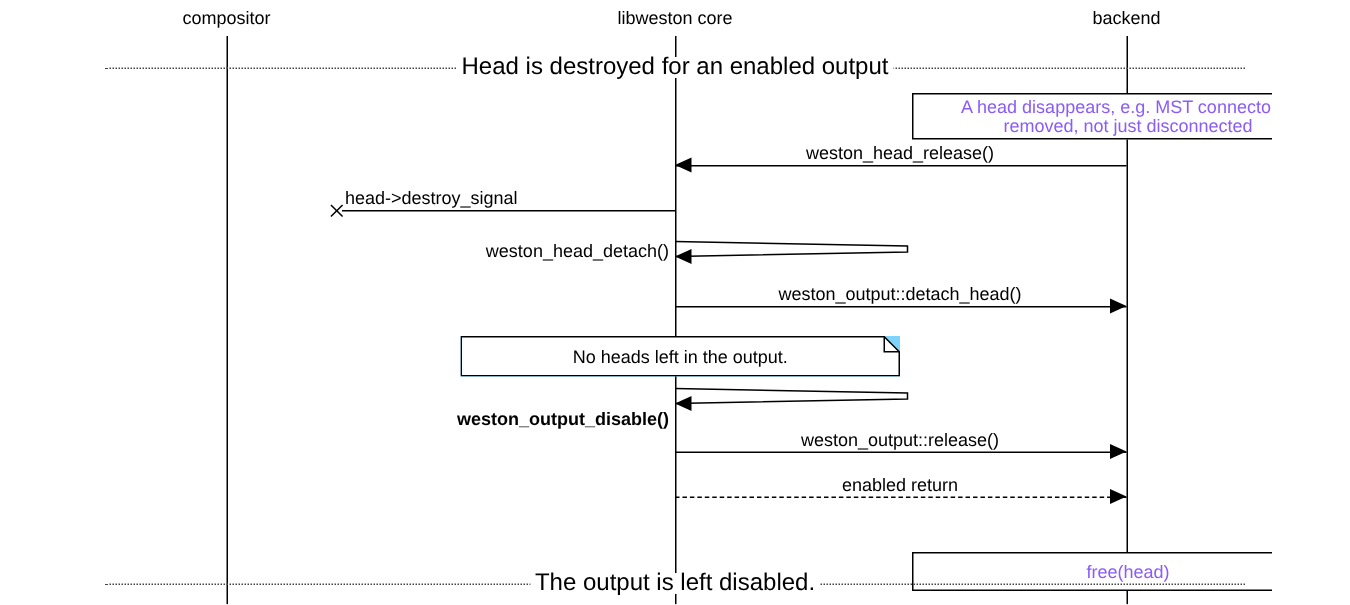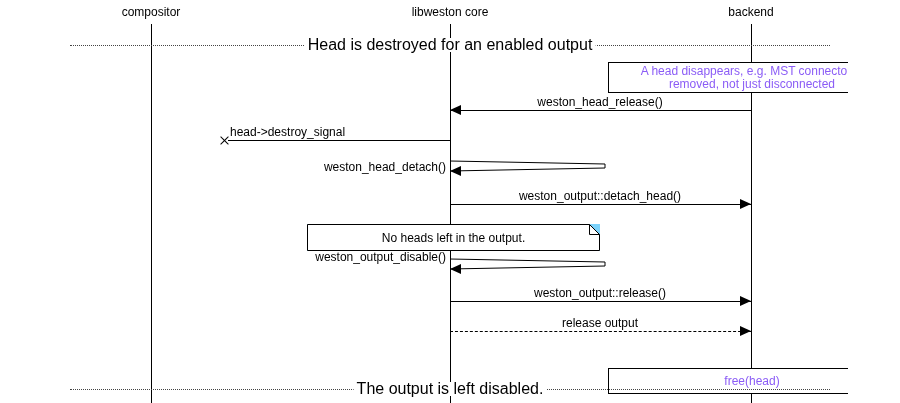--- a/index.html
+++ b/index.html
@@ -198,29 +198,29 @@
     </svg>
     <span class="note-text">No heads left in the output.</span>
   </div>
 
   <div class="selfcall" style="left:450px; top:256px;">
     <svg width="170" height="22" viewBox="0 0 170 22">
       <polyline points="0,3 155,6 155,10 0,13" fill="none" stroke="#000" stroke-width="1"></polyline>
     </svg>
   </div>
   <div class="arrowhead left" style="left:450px; top:264px;"></div>
-  <div class="msg-label anchor-right" style="left:446px; top:250px;">weston_output_disable()</div>
+  <div class="msg-label anchor-right" style="left:446px; top:272px;font-weight:bold;">weston_output_disable()</div>
 
   <div class="msg-line" style="left:450px; top:301px; width:301px;"></div>
   <div class="arrowhead right" style="left:740px; top:296px;"></div>
   <div class="msg-label" style="left:600px; top:286px;">weston_output::release()</div>
 
   <div class="msg-line dashed" style="left:450px; top:331px; width:301px;"></div>
   <div class="arrowhead right" style="left:740px; top:326px;"></div>
-  <div class="msg-label" style="left:600px; top:316px;">release output</div>
+  <div class="msg-label" style="left:600px; top:316px;">enabled return</div>
 
   <div class="note-box" style="left:608px; top:352px; width:288px; height:26px;margin-top:16px;">
     <span class="note-text">free(head)</span>
   </div>
 
   <div class="separator" style="left:70px; top:389px; width:760px;"></div>
   <div class="separator-label" style="left:450px; top:382px;">The output is left disabled.</div>
 
 </div>
 

